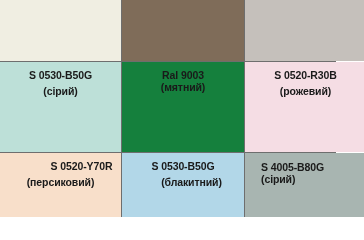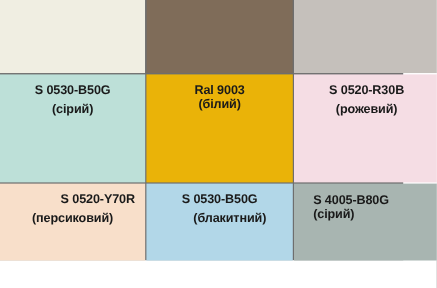--- a/index.html
+++ b/index.html
@@ -81,23 +81,23 @@
     <div class="swatch" id="sw-0-1" style="background: rgb(127, 108, 89);"></div>
   </div>
   <div class="cell">
     <div class="swatch" id="sw-0-2" style="background: rgb(197, 192, 187);"></div>
   </div>
 
   <div class="cell label-cell" id="sw-1-0" style="background: rgb(189, 224, 216);">
     <span class="code" style="color: rgb(26, 26, 26);">S 0530-B50G</span>
     <span class="name" style="color: rgb(26, 26, 26);">(сірий)</span>
   </div>
-  <div class="cell label-cell tight" id="sw-1-1" style="background: #eab308;">
+  <div class="cell label-cell tight" id="sw-1-1" style="background: #15803d;">
     <span class="code" style="color: rgb(26, 26, 26);">Ral 9003</span>
-    <span class="name" style="color: rgb(26, 26, 26);">(білий)</span>
+    <span class="name" style="color: rgb(26, 26, 26);">(мятний)</span>
   </div>
   <div class="cell label-cell" id="sw-1-2" style="background: rgb(245, 221, 228);">
     <span class="code" style="color: rgb(26, 26, 26);">S 0520-R30B</span>
     <span class="name" style="color: rgb(26, 26, 26);">(рожевий)</span>
   </div>
 
   <div class="cell label-cell" id="sw-2-0" style="background: rgb(248, 223, 202);">
     <span class="code" style="color: rgb(26, 26, 26); padding-left: 42px;">S 0520-Y70R</span>
     <span class="name" style="color: rgb(26, 26, 26);">(персиковий)</span>
   </div>

